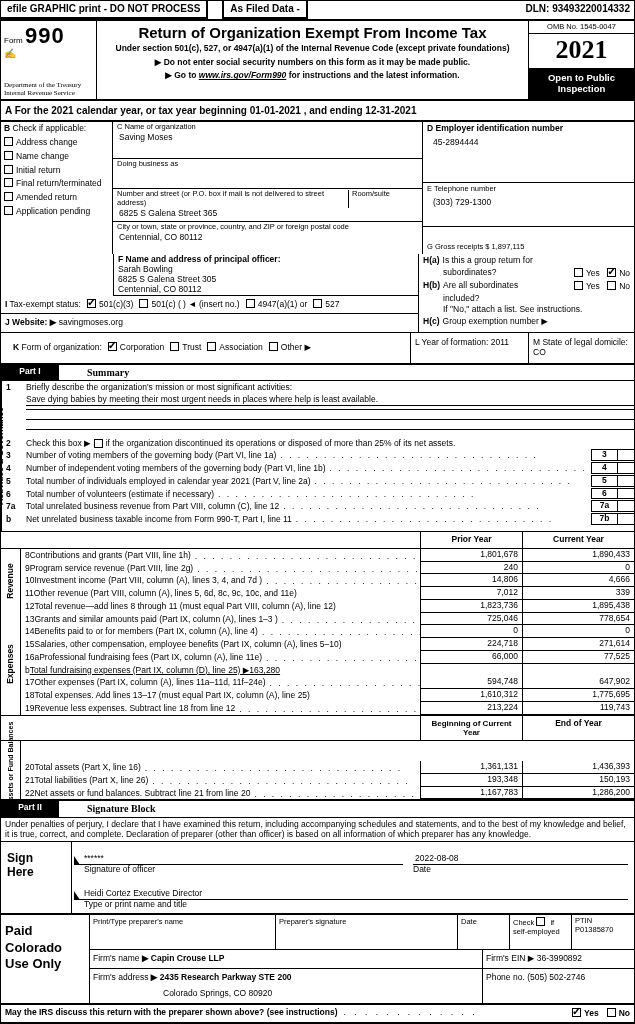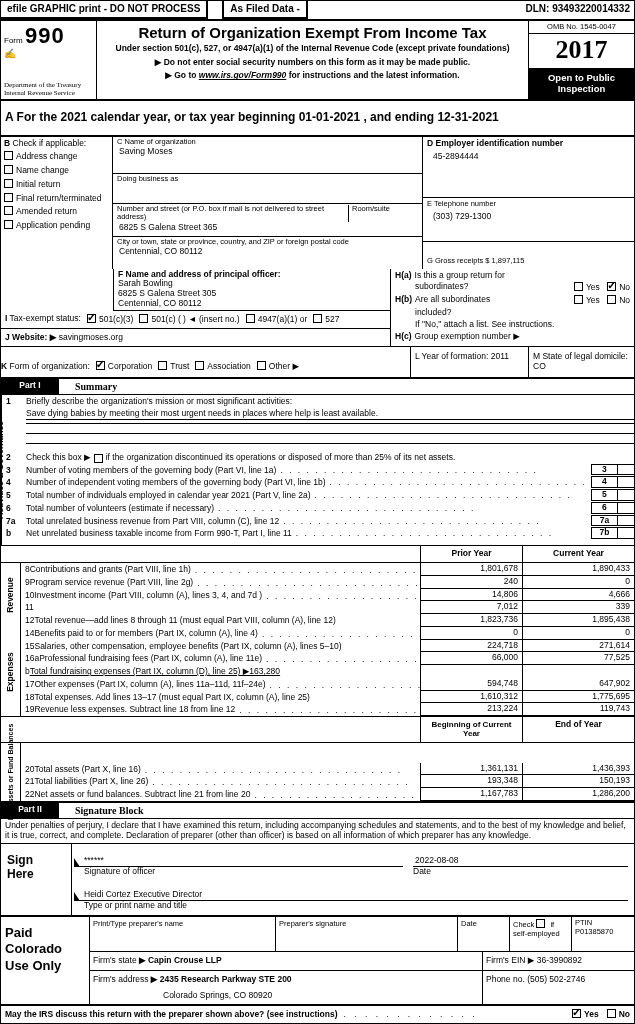--- a/index.html
+++ b/index.html
@@ -24,21 +24,21 @@
   .h-mid { flex:1; text-align:center; padding:3px 6px; }
   .h-title { font-size:15px; font-weight:bold; }
   .h-sub { font-size:8.5px; font-weight:bold; margin-top:3px; }
   .h-bullet { font-size:8.5px; font-weight:bold; margin-top:4px; }
   .h-link { text-decoration:underline; font-style:italic; }
   .h-right { width:106px; border-left:1px solid #000; display:flex; flex-direction:column; text-align:center; }
   .omb { font-size:7.5px; padding:2px; border-bottom:1px solid #000; }
   .year { font-size:26px; font-weight:bold; font-family:"Liberation Serif", serif; padding:1px 0 3px; border-bottom:1px solid #000; }
   .otp { background:#000; color:#fff; font-weight:bold; font-size:9.5px; padding:4px 2px; flex:1; display:flex; flex-direction:column; justify-content:center; }
 
-  .line-a { font-weight:bold; padding:10px 4px; border-bottom:2px solid #000; font-size:12px; }
+  .line-a { font-weight:bold; padding:4px 4px; border-bottom:2px solid #000; font-size:10px; }
 
   
   .igrid-row1 { display:flex; }
   .col-b { width:112px; border-right:1px solid #000; padding:2px 3px; }
   .col-b .cbitem { margin:3px 0; }
   .col-c { flex:1; display:flex; flex-direction:column; }
   .cbox { border-bottom:1px solid #000; padding:1px 4px; }
   .cbox .lab { font-size:7.5px; }
   .cbox .val { padding:1px 0 2px 2px; }
   .street-row { display:flex; }
@@ -46,31 +46,31 @@
   .room { width:70px; border-left:1px solid #000; padding-left:3px; }
   .col-r { width:212px; border-left:1px solid #000; display:flex; flex-direction:column; }
   .rbox { border-bottom:1px solid #000; padding:2px 4px; }
   .rbox .val { padding:4px 0 2px 6px; }
 
   .igrid-row2 { display:flex; }
   .f-left { flex:1; }
   .f-block { margin-left:112px; border-left:1px solid #000; border-bottom:1px solid #000; padding:1px 4px; min-height:42px; }
   .i-row { border-bottom:1px solid #000; padding:3px 4px; display:flex; align-items:center; gap:6px; }
   .j-row { border-bottom:1px solid #000; padding:4px 4px; }
-  .h-col { width:244px; border-left:1px solid #000; padding:2px 4px; border-bottom:1px solid #000; }
+  .h-col { width:216px; border-left:1px solid #000; padding:2px 4px; border-bottom:1px solid #000; }
   .h-line { display:flex; gap:3px; margin-bottom:2px; }
   .h-cbs { margin-left:auto; white-space:nowrap; }
   .igrid-row3 { display:flex; border-bottom:2px solid #000; }
-  .k-cell { flex:1; padding:5px 0; display:flex; align-items:flex-end; gap:6px; }
+  .k-cell { flex:1; padding:5px 12px; display:flex; align-items:center; gap:6px; }
   .l-cell { width:118px; border-left:1px solid #000; padding:5px 4px; }
   .m-cell { width:106px; border-left:1px solid #000; padding:5px 4px; }
 
   
   .part-bar { display:flex; border-bottom:1px solid #000; background:#fff; align-items:stretch; border-top:1px solid #000; }
-  .part-tab { background:#000; color:#fff; font-weight:bold; width:58px; text-align:center; padding:2px 0; margin-right:16px; }
+  .part-tab { background:#000; color:#fff; font-weight:bold; width:58px; text-align:center; padding:2px 0; margin-right:28px; }
   .part-title { font-weight:bold; font-size:10px; padding:2px 0;font-family:Liberation Serif, serif; }
 
   
   .sec { display:flex; }
   .vstrip { width:20px; border-right:1px solid #000; position:relative; }
   .vlabel { position:absolute; top:50%; left:50%; transform:translate(-50%,-50%) rotate(180deg); writing-mode:vertical-rl; font-weight:bold; font-size:8.5px; white-space:nowrap; }
   .secbody { flex:1; padding:1px 0 1px 4px; }
   .sline { display:flex; align-items:flex-end; margin:1px 0; }
   .sline .n { width:20px; font-weight:bold; flex:none; }
   .sline .t { white-space:nowrap; }
@@ -167,21 +167,21 @@
       <div class="h-sub">Under section 501(c), 527, or 4947(a)(1) of the Internal Revenue Code (except private foundations)</div>
       <div class="h-bullet">▶ Do not enter social security numbers on this form as it may be made public.</div>
       <div class="h-bullet">
         <span>▶ Go to</span>
         <span class="h-link">www.irs.gov/Form990</span>
         <span>for instructions and the latest information.</span>
       </div>
     </div>
     <div class="h-right">
       <div class="omb">OMB No. 1545-0047</div>
-      <div class="year">2017</div>
+      <div class="year">2021</div>
       <div class="otp">
         <span>Open to Public</span>
         <span>Inspection</span>
       </div>
     </div>
   </div>
 
   <div class="line-a">
     <b class="ltr">A</b>
     <span>For the 2021 calendar year, or tax year beginning 01-01-2021   , and ending 12-31-2021</span>
@@ -398,39 +398,47 @@
       </div>
       <div class="tline">
         <span class="n lt">10</span>
         <span class="t lt">Investment income (Part VIII, column (A), lines 3, 4, and 7d )</span>
         <span class="dots"></span>
         <span class="tcellp">14,806</span>
         <span class="tcellc">4,666</span>
       </div>
       <div class="tline">
         <span class="n lt">11</span>
+        <span class="t lt">Other revenue (Part VIII, column (A), lines 5, 6d, 8c, 9c, 10c, and 11e)</span>
         <span class="dots nodots"></span>
         <span class="tcellp">7,012</span>
         <span class="tcellc">339</span>
       </div>
       <div class="tline">
         <span class="n lt">12</span>
         <span class="t lt">Total revenue—add lines 8 through 11 (must equal Part VIII, column (A), line 12)</span>
         <span class="dots nodots"></span>
         <span class="tcellp">1,823,736</span>
         <span class="tcellc">1,895,438</span>
       </div>
     </div>
   </div>
 
   <div class="sec">
     <div class="vstrip">
         <span class="vlabel">Expenses</span>
       </div>
     <div class="secbody" style="padding:0 0 0 4px;">
+      <div class="tline">
+        <span class="n lt">13</span>
+        <span class="t lt">Grants and similar amounts paid (Part IX, column (A), lines 1–3 )</span>
+        <span class="dots"></span>
+        <span class="tcellp">725,046</span>
+        <span class="tcellc">778,654</span>
+      </div>
       <div class="tline">
         <span class="n lt">14</span>
         <span class="t lt">Benefits paid to or for members (Part IX, column (A), line 4)</span>
         <span class="dots"></span>
         <span class="tcellp">0</span>
         <span class="tcellc">0</span>
       </div>
       <div class="tline">
         <span class="n lt">15</span>
         <span class="t lt">Salaries, other compensation, employee benefits (Part IX, column (A), lines 5–10)</span>
@@ -557,21 +565,21 @@
           <span>if</span><br>
           <span>self-employed</span>
         </div>
         <div class="pg-ptin">
           <div>PTIN</div>
           <div>P01385870</div>
         </div>
       </div>
       <div class="pg-row2">
         <div class="pg-firm">
-          <span>Firm's state</span>
+          <span>Firm's name</span>
           <b>▶ Capin Crouse LLP</b>
         </div>
         <div class="pg-ein">
           <span>Firm's EIN ▶</span>
           <span>36-3990892</span>
         </div>
       </div>
       <div class="pg-row3">
         <div class="pg-addr">
           <div><span>Firm's address</span>

